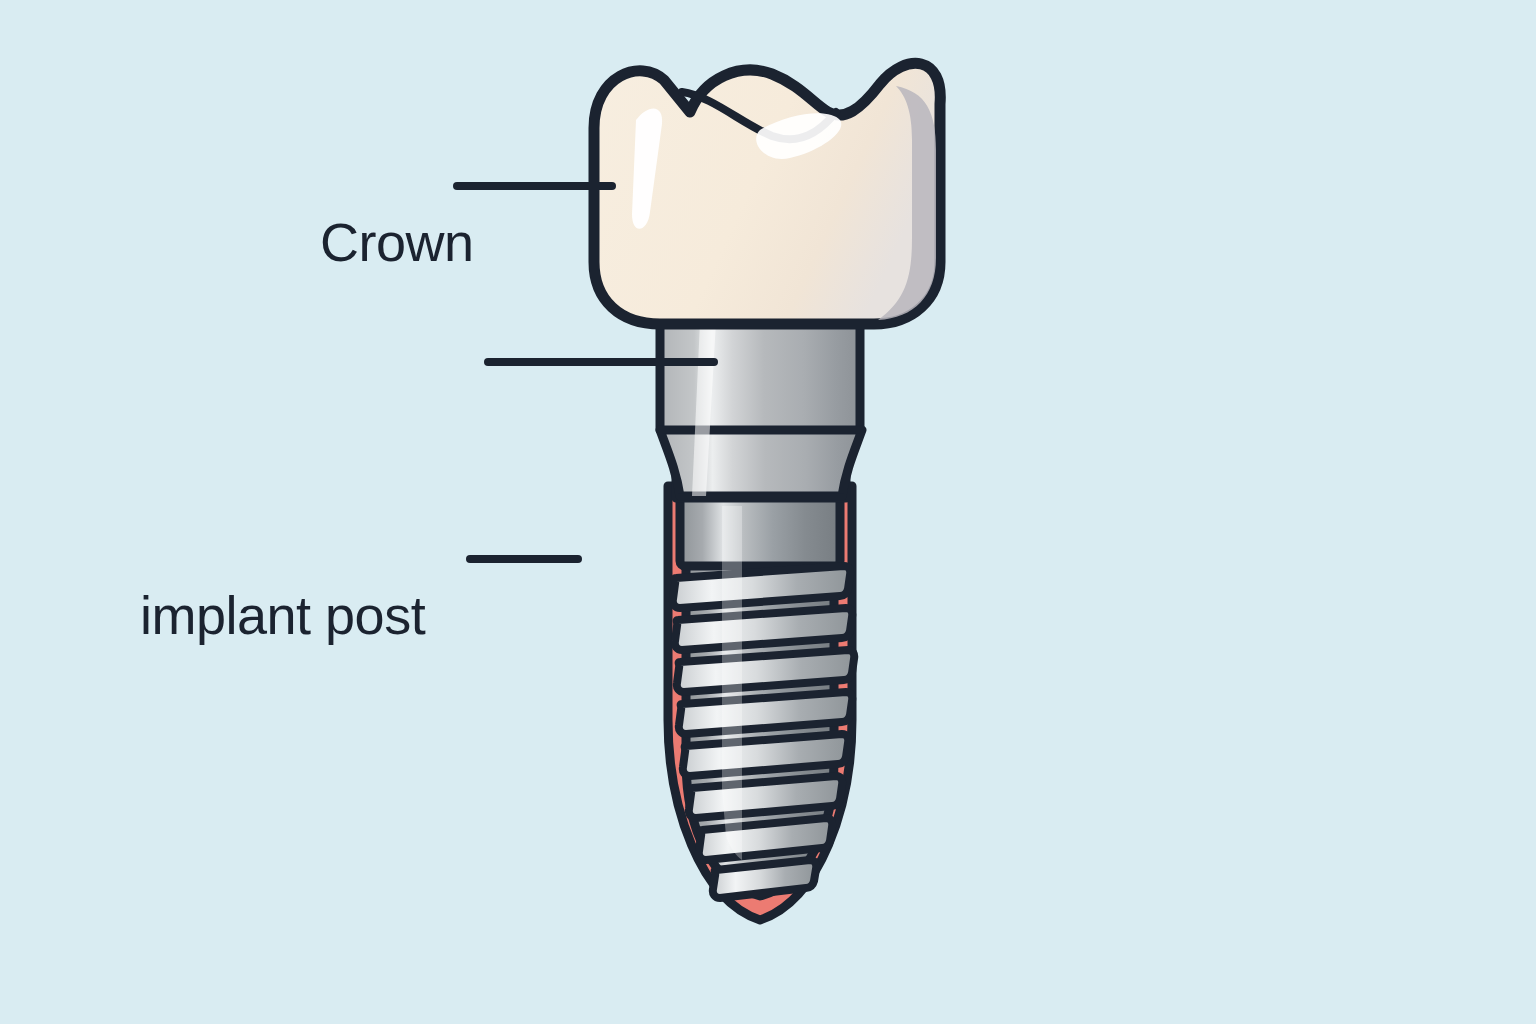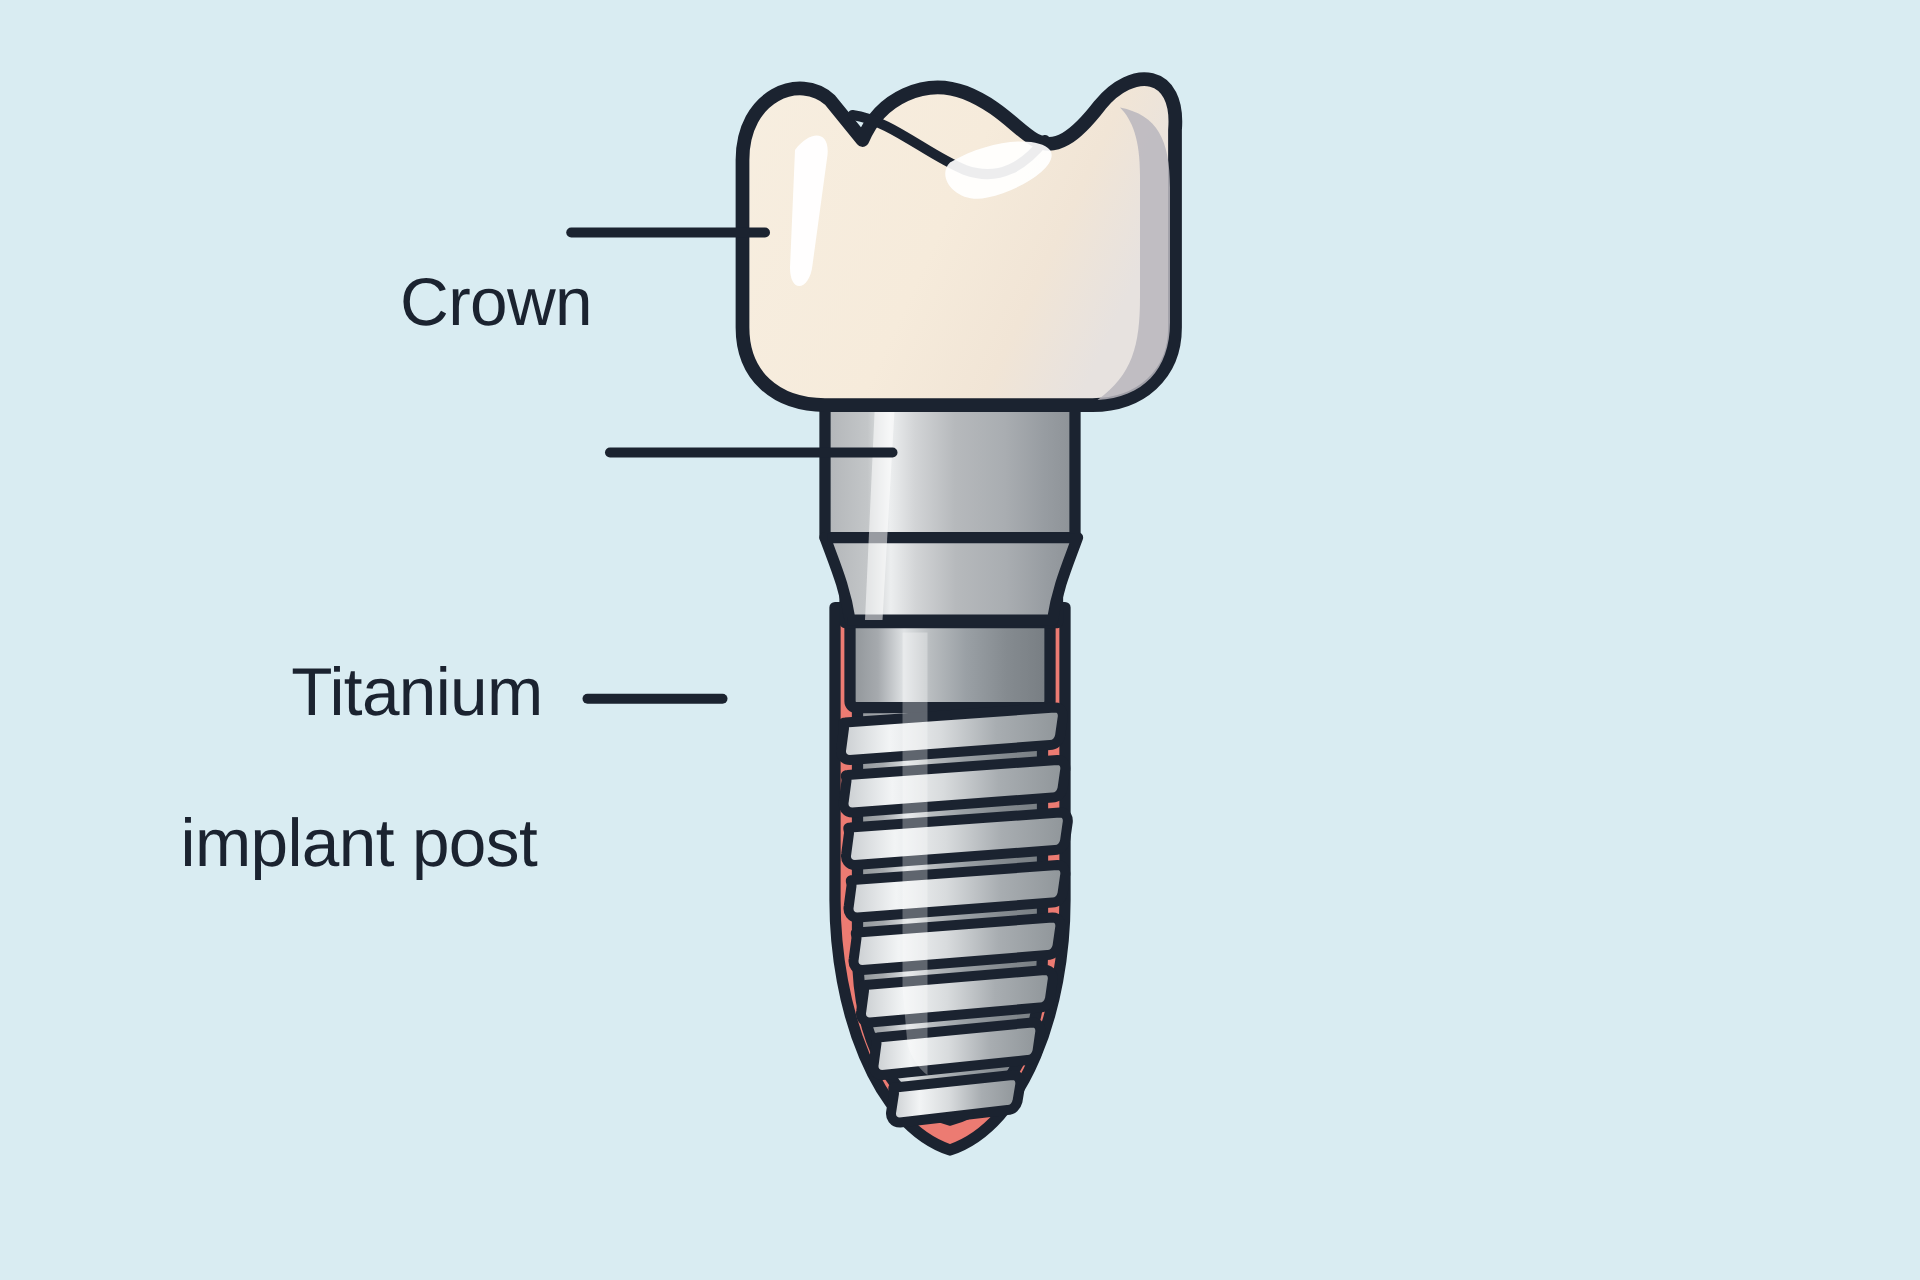--- a/index.html
+++ b/index.html
@@ -320,17 +320,16 @@
       <line x1="470" y1="559" x2="578" y2="559"></line>
     </g>
   </svg>
 
   <div class="lbl" id="label-crown">
     <span>Crown</span>
   </div>
 
 
   <div class="lbl" id="label-post">
-    <span>Titanium</span>
     <span class="l2">implant post</span>
   </div>
 
 </div>
 
 </body></html>

